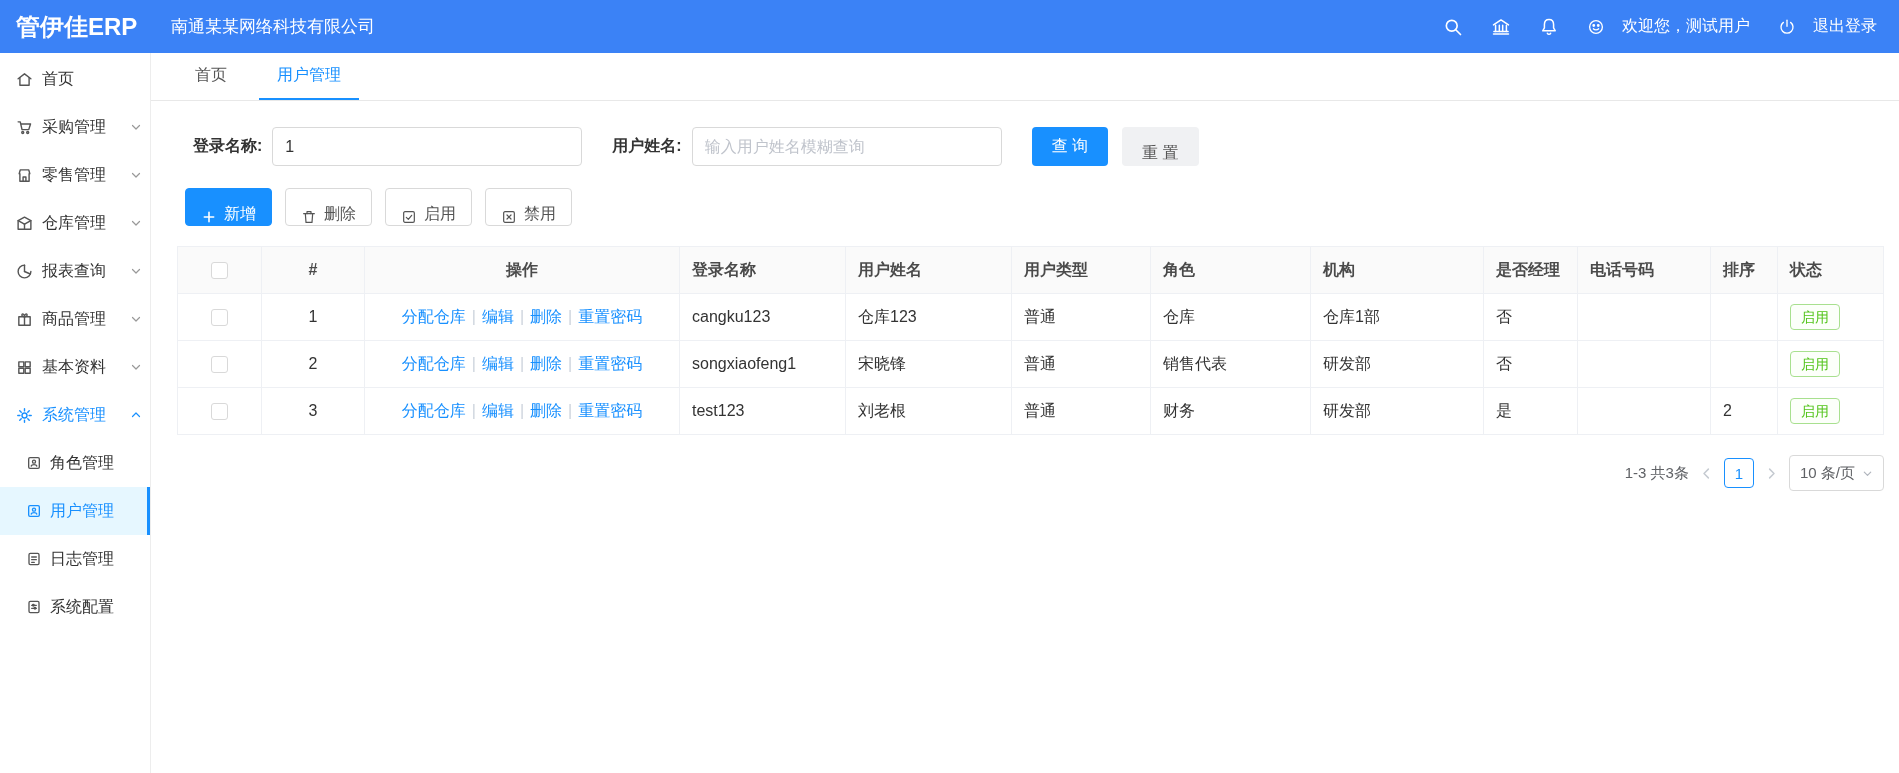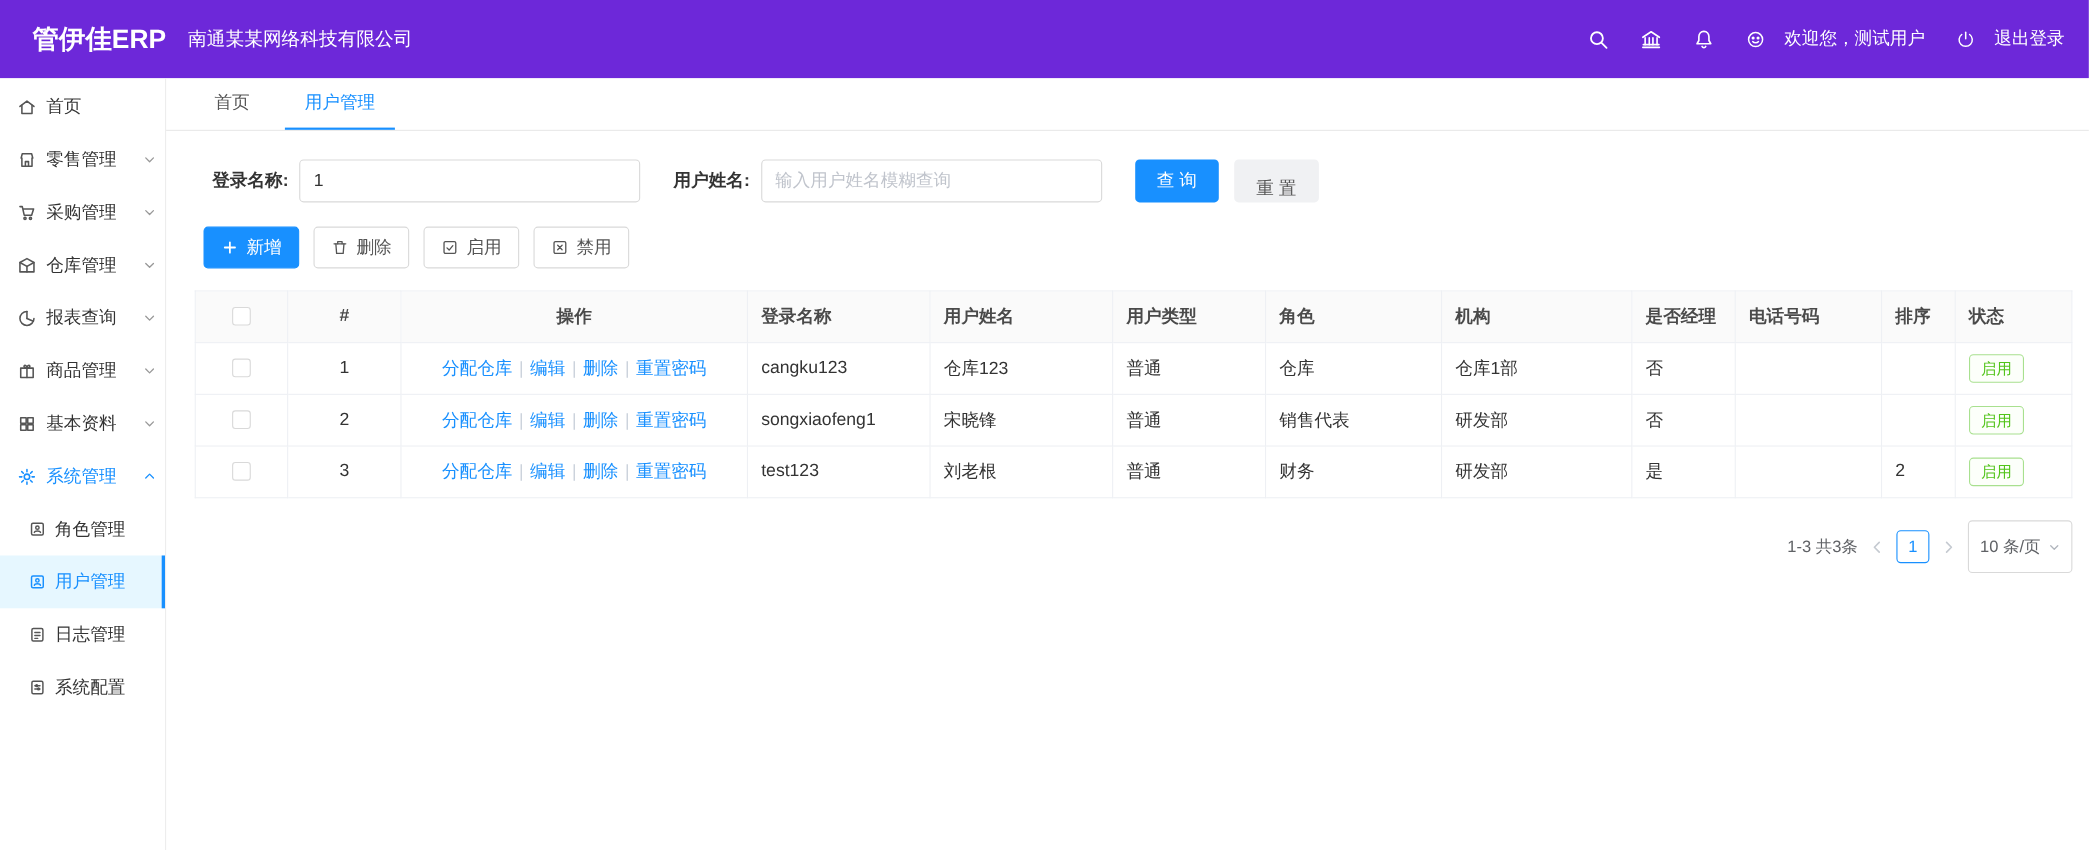--- a/index.html
+++ b/index.html
@@ -1,20 +1,20 @@
 <!DOCTYPE html>
 <html><head>
 <meta charset="utf-8">
 <style>
   * { margin:0; padding:0; box-sizing:border-box; }
   html,body { width:1899px; height:773px; overflow:hidden; background:#fff;
     font-family:"Liberation Sans","DejaVu Sans",sans-serif; }
 
   
-  .topbar { height:71px; background:#6d28d9; display:flex; align-items:center; color:#fff;text-align:right; }
+  .topbar { height:53px; background:#3b82f6; display:flex; align-items:center; color:#fff; }
   .logo { width:151px; flex-shrink:0; font-size:24px; font-weight:bold; padding-left:16px; white-space:nowrap; cursor:pointer; }
   .company { font-size:17px; padding-left:20px; white-space:nowrap; }
   .topbar-right { margin-left:auto; display:flex; align-items:center; gap:28px; padding-right:22px; font-size:16px; }
   .tb-icon { display:flex; cursor:pointer; }
   .tb-icon svg { width:20px; height:20px; }
   .tb-user,.tb-logout { display:flex; align-items:center; gap:17px; cursor:pointer; white-space:nowrap; }
   .tb-user svg,.tb-logout svg { width:18px; height:18px; }
 
   
   .layout { display:flex; height:720px; }
@@ -44,21 +44,21 @@
   .search-row label { margin-right:10px; white-space:nowrap;font-weight:bold; }
   .inp { width:310px; height:39px; border:1px solid #d9d9d9; border-radius:4px; padding:0 12px; font-size:16px; color:#333; outline:none; font-family:inherit; }
   .inp::placeholder { color:#c0c4cc; }
   .grp2 { margin-left:30px; }
   .btn { height:39px; border-radius:4px; font-size:16px; cursor:pointer; border:none; font-family:inherit; white-space:nowrap; }
   .btn-primary { background:#1890ff; color:#fff; padding:0 20px; margin-left:30px; }
   .btn-plain { background:#f0f1f3; color:#555; padding:16px 20px; margin-left:14px; }
 
   
   .toolbar { margin-top:22px; display:flex; align-items:center; gap:13px; padding-left:8px; }
-  .tbtn { height:38px; display:inline-flex; align-items:center; gap:7px; padding:0 15px; border-radius:4px; font-size:16px; cursor:pointer; font-family:inherit; }
+  .tbtn { height:38px; display:inline-flex; align-items:flex-end; gap:7px; padding:0 15px; border-radius:4px; font-size:16px; cursor:pointer; font-family:inherit; }
   .tbtn.primary { background:#1890ff; color:#fff; border:1px solid #1890ff; }
   .tbtn.ghost { background:#fff; color:#555; border:1px solid #d9d9d9; }
   .tbtn svg { width:16px; height:16px; }
 
   
   .table-wrap { margin-top:20px; }
   table { width:100%; border-collapse:collapse; table-layout:fixed; font-size:16px; color:#333; }
   th,td { height:47px; padding:0 12px; border:1px solid #eef0f4; overflow:hidden; white-space:nowrap; text-overflow:ellipsis; }
   thead th { background:#fafafa; font-weight:bold; color:#4a4a4a; text-align:left; }
   .c { text-align:center; }
@@ -66,21 +66,21 @@
   .ops a { color:#1890ff; text-decoration:none; cursor:pointer; }
   .ops .sep { color:#ccd3dc; margin:0 6px; }
   input[type="checkbox"] { appearance:none; -webkit-appearance:none; width:17px; height:17px; border:1px solid #d9d9d9; border-radius:3px; background:#fff; cursor:pointer; vertical-align:middle; }
   .badge { display:inline-block; padding:3px 10px; border:1px solid #a8e08f; color:#52c41a; background:#fcfffa; border-radius:4px; font-size:14px; cursor:pointer; line-height:1.3; }
 
   
   .pagination { display:flex; align-items:center; justify-content:flex-end; gap:10px; margin-top:20px; font-size:15px; color:#606266; }
   .pg-arrow { display:flex; align-items:center; color:#c5cad1; cursor:pointer; }
   .pg-arrow svg { width:15px; height:15px; }
   .pg-page { min-width:30px; height:30px; border:1px solid #1890ff; color:#1890ff; border-radius:4px; display:flex; align-items:center; justify-content:center; cursor:pointer; background:#fff; }
-  .pg-size { height:48px; border:1px solid #d9d9d9; border-radius:4px; display:flex; align-items:center; gap:7px; padding:0 10px; color:#606266; cursor:pointer; background:#fff; }
+  .pg-size { height:36px; border:1px solid #d9d9d9; border-radius:4px; display:flex; align-items:center; gap:7px; padding:0 10px; color:#606266; cursor:pointer; background:#fff; }
   .pg-size svg { width:11px; height:11px; color:#b0b5bd; }
 </style>
 </head>
 <body>
 
 <div class="topbar">
   <div class="logo">管伊佳ERP</div>
   <div class="company">南通某某网络科技有限公司</div>
   <div class="topbar-right">
     <span class="tb-icon">
@@ -135,42 +135,42 @@
             <path d="M3 11 L12 4 L21 11"></path>
             <path d="M5.5 9.5 V20 H18.5 V9.5"></path>
           </svg>
         </span>
       <span class="s-label">首页</span>
     </div>
 
     <div class="side-item">
       <span class="s-icon">
           <svg viewBox="0 0 24 24" fill="none" stroke="currentColor" stroke-width="2" stroke-linecap="round" stroke-linejoin="round">
+            <path d="M3 4 H6 L8.5 15 H18 L20.5 7 H7"></path>
+            <circle cx="9.5" cy="19" r="1.4"></circle>
+            <circle cx="16.5" cy="19" r="1.4"></circle>
+          </svg>
+        </span>
+      <span class="s-label">采购管理</span>
+      <span class="chev">
+          <svg viewBox="0 0 24 24" fill="none" stroke="currentColor" stroke-width="2.4" stroke-linecap="round" stroke-linejoin="round">
+            <path d="M5 9 L12 16 L19 9"></path>
+          </svg>
+        </span>
+    </div>
+
+    <div class="side-item">
+      <span class="s-icon">
+          <svg viewBox="0 0 24 24" fill="none" stroke="currentColor" stroke-width="2" stroke-linecap="round" stroke-linejoin="round">
             <path d="M4.5 9.5 L6 4 H18 L19.5 9.5"></path>
             <path d="M5.5 9.5 V20 H18.5 V9.5"></path>
             <path d="M10 20 V14 H14 V20"></path>
           </svg>
         </span>
       <span class="s-label">零售管理</span>
-      <span class="chev">
-          <svg viewBox="0 0 24 24" fill="none" stroke="currentColor" stroke-width="2.4" stroke-linecap="round" stroke-linejoin="round">
-            <path d="M5 9 L12 16 L19 9"></path>
-          </svg>
-        </span>
-    </div>
-
-    <div class="side-item">
-      <span class="s-icon">
-          <svg viewBox="0 0 24 24" fill="none" stroke="currentColor" stroke-width="2" stroke-linecap="round" stroke-linejoin="round">
-            <path d="M3 4 H6 L8.5 15 H18 L20.5 7 H7"></path>
-            <circle cx="9.5" cy="19" r="1.4"></circle>
-            <circle cx="16.5" cy="19" r="1.4"></circle>
-          </svg>
-        </span>
-      <span class="s-label">采购管理</span>
       <span class="chev">
           <svg viewBox="0 0 24 24" fill="none" stroke="currentColor" stroke-width="2.4" stroke-linecap="round" stroke-linejoin="round">
             <path d="M5 9 L12 16 L19 9"></path>
           </svg>
         </span>
     </div>
 
 
     <div class="side-item">
       <span class="s-icon">

